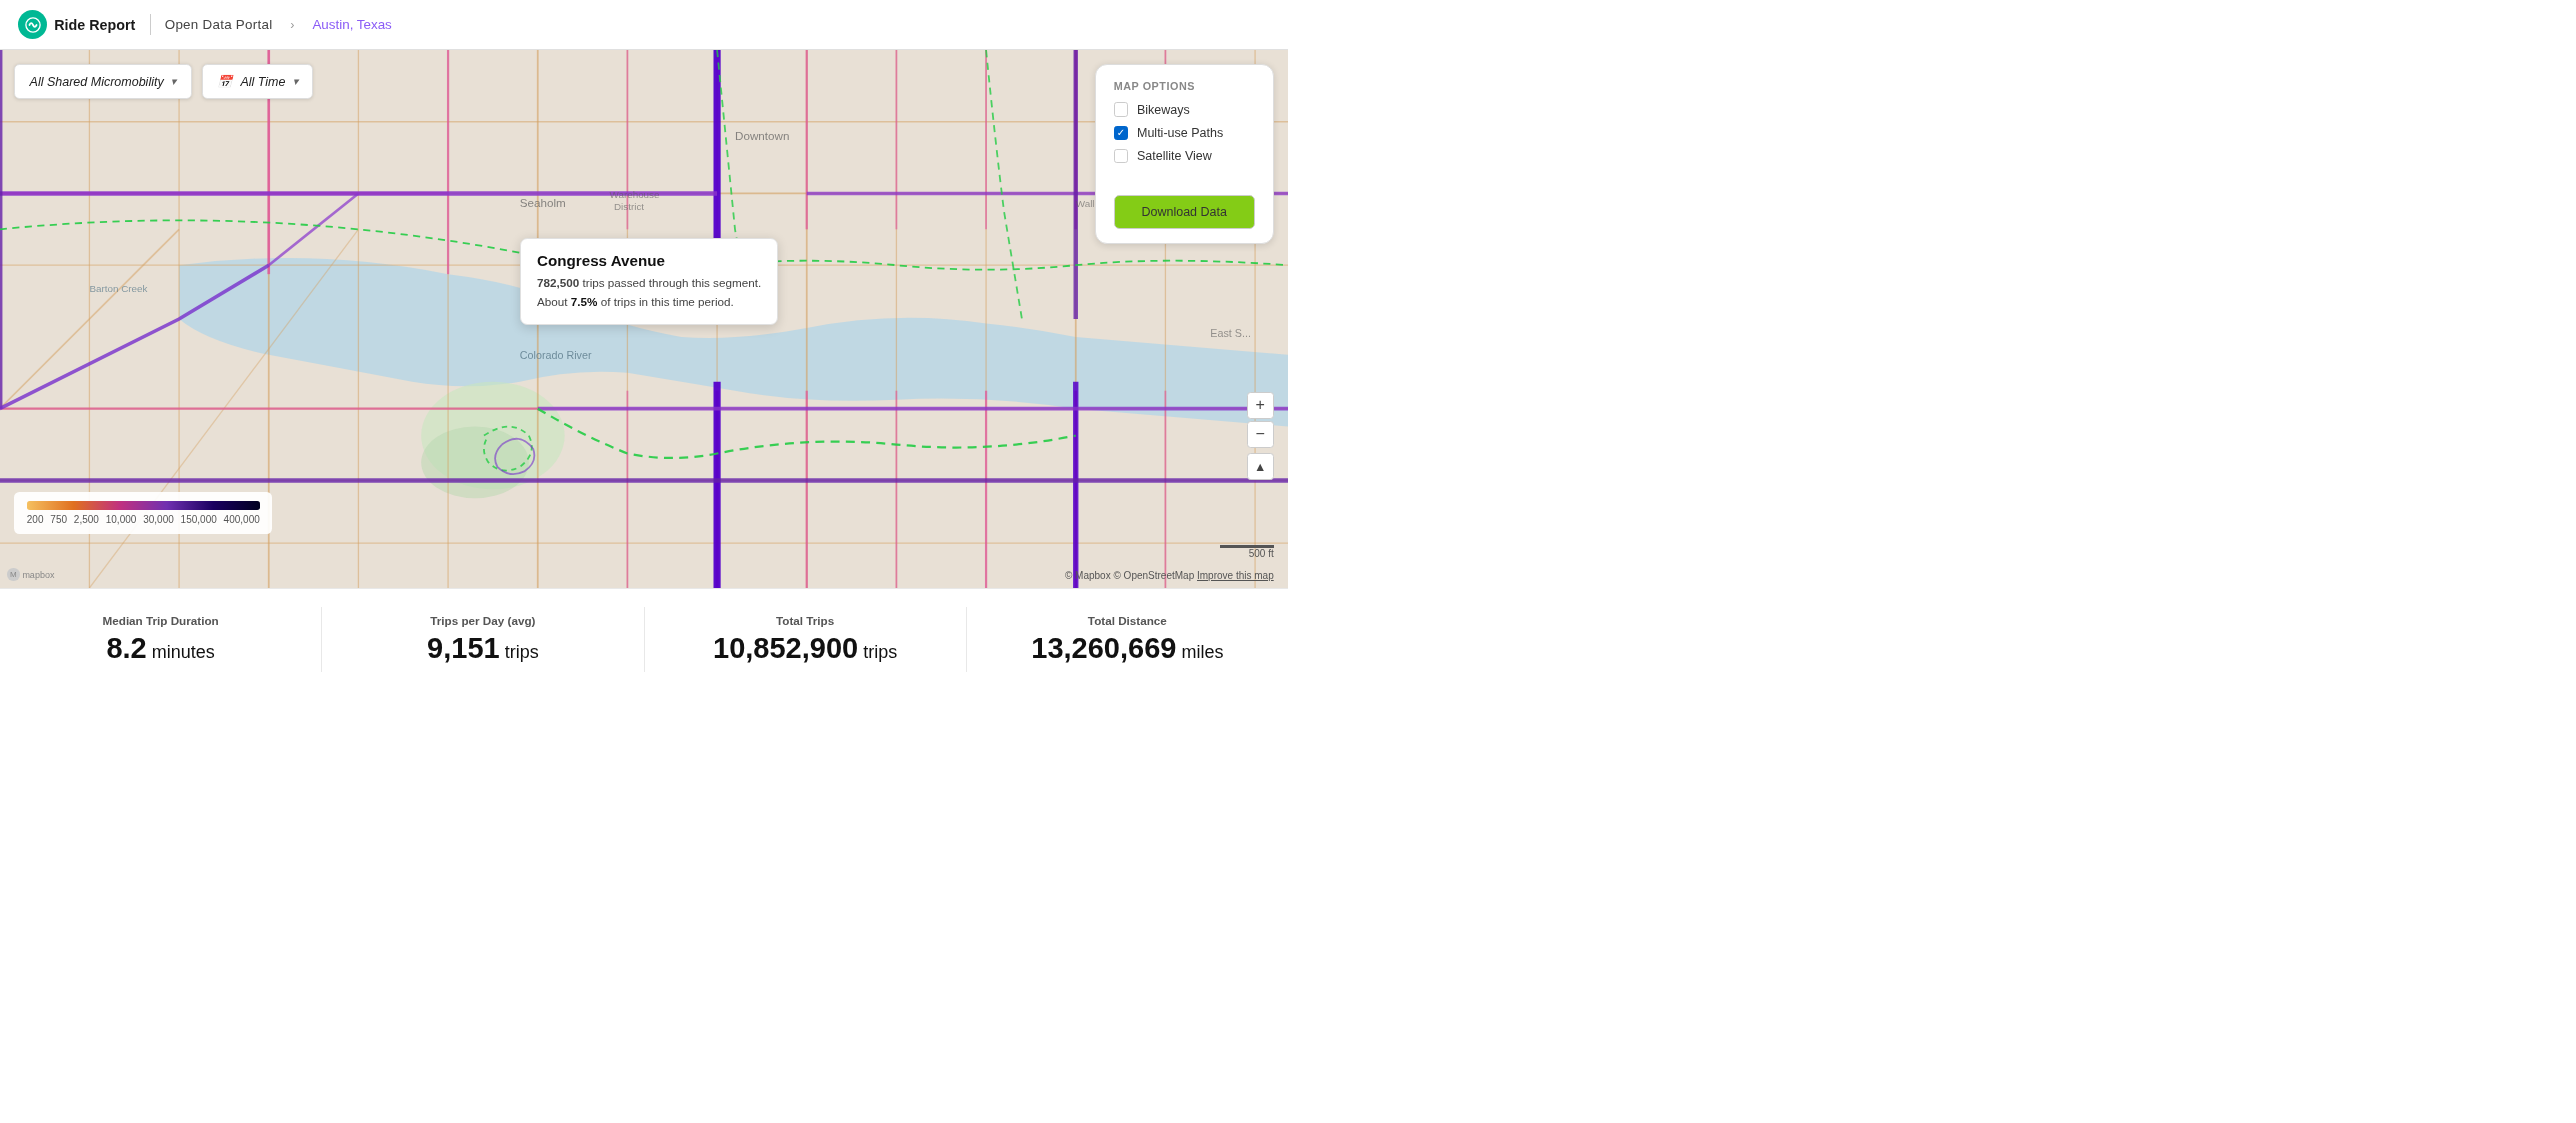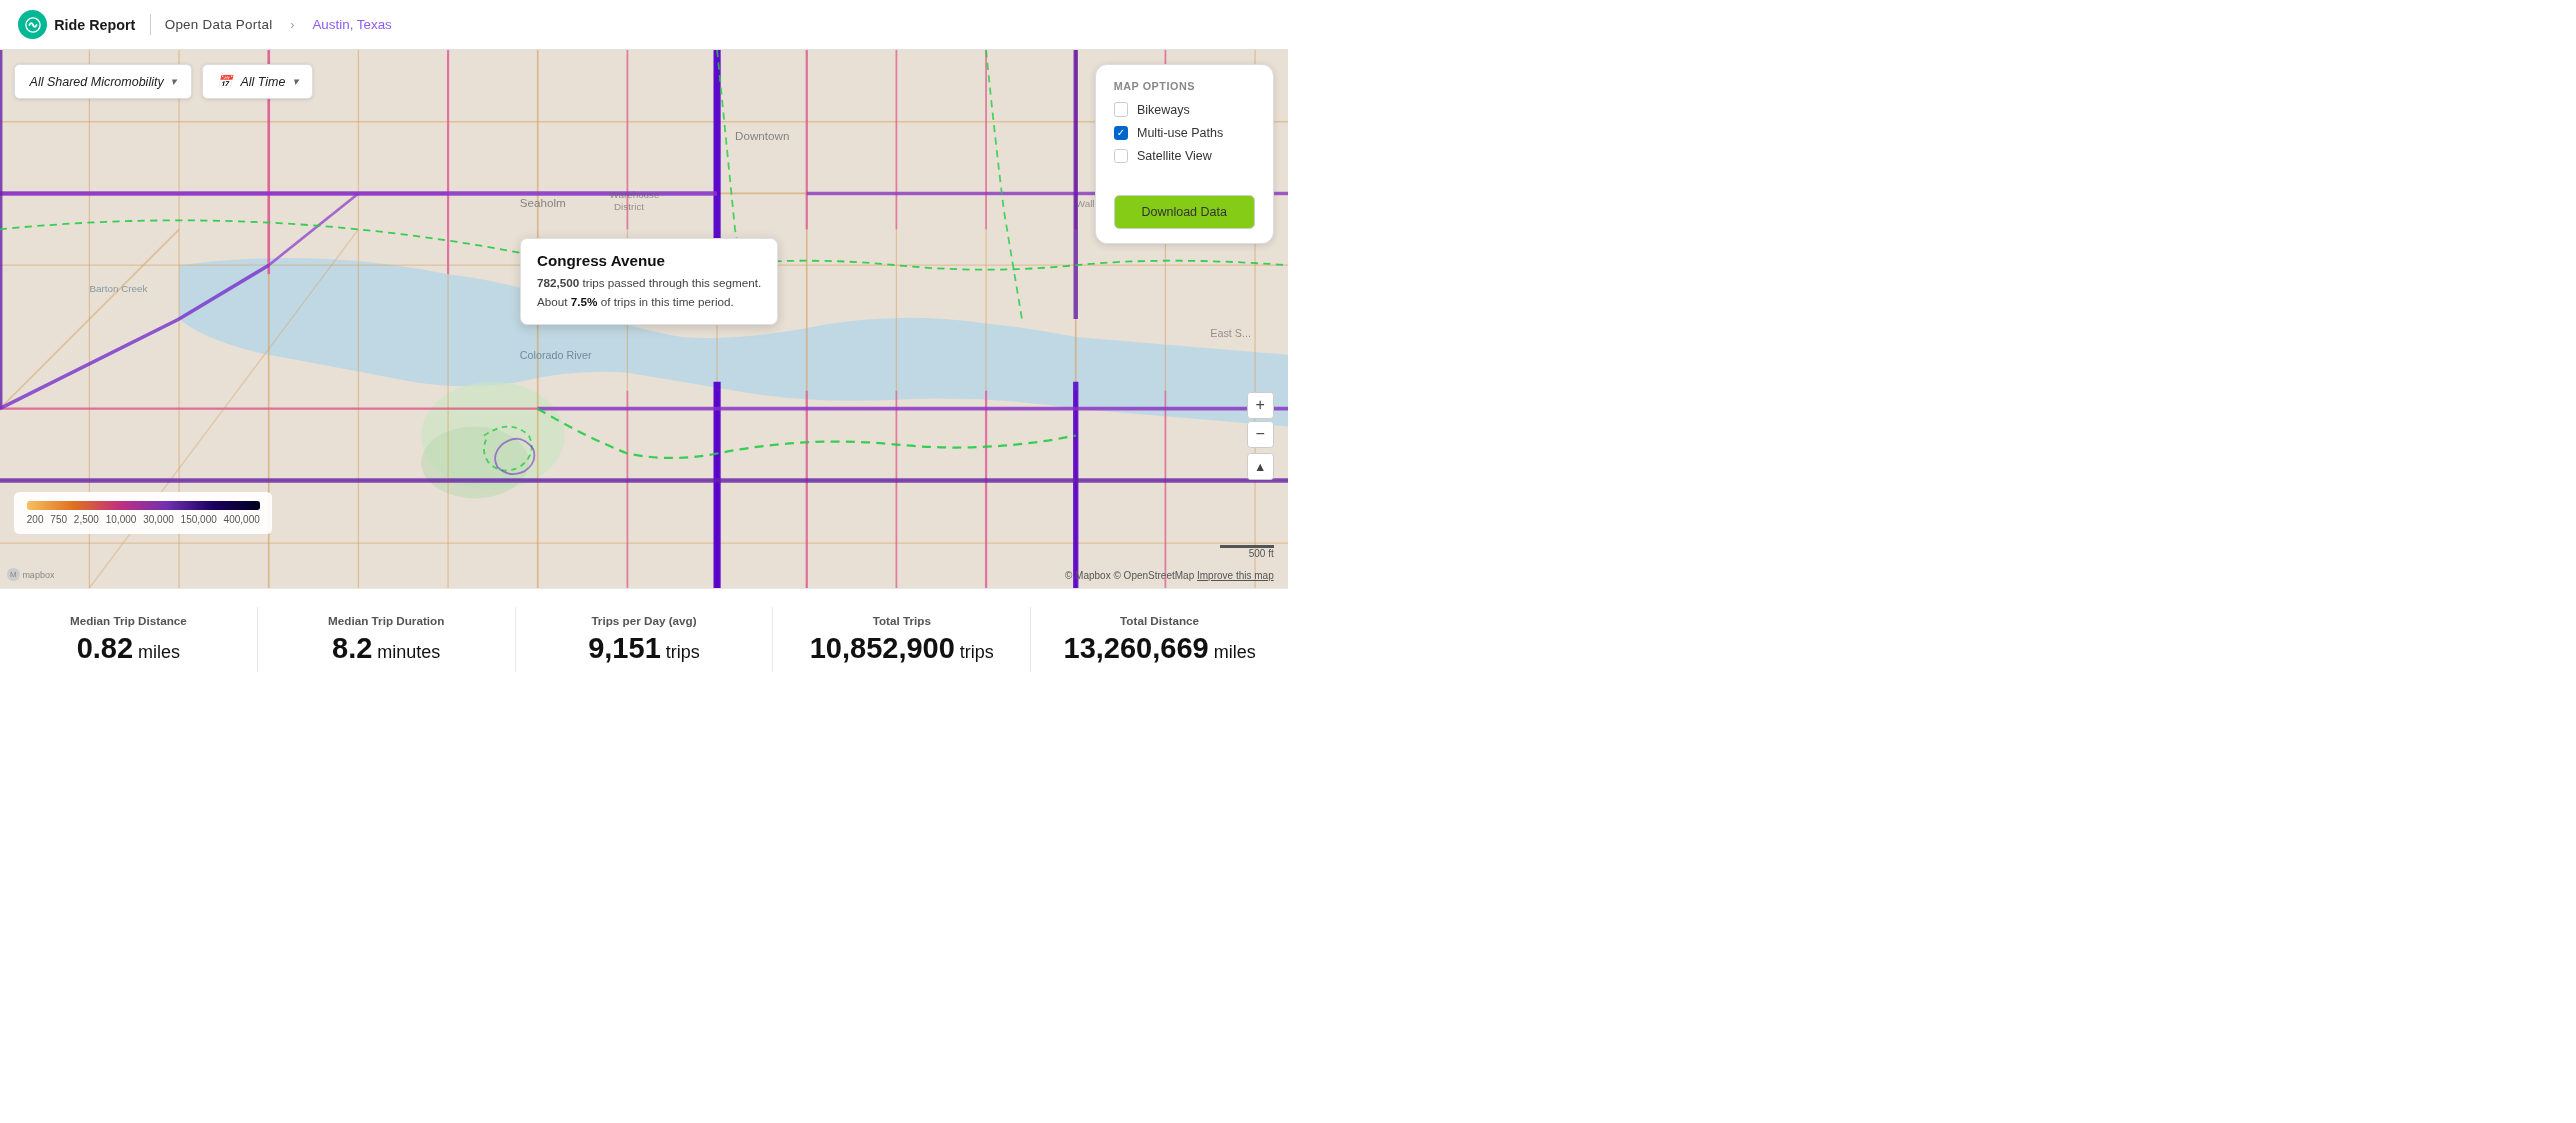--- a/index.html
+++ b/index.html
@@ -507,24 +507,20 @@
 
   <div class="zoom-controls">
     <button class="zoom-btn">+</button>
     <button class="zoom-btn">−</button>
     <button class="compass-btn">▲</button>
   </div>
 
 </div>
 
 <div class="stats-bar">
-<div class="stat-item">
-      <div class="stat-label">Median Trip Distance</div>
-      <div class="stat-value"><strong>0.82</strong><span class="stat-unit"> miles</span></div>
-    </div>
     <div class="stat-item">
       <div class="stat-label">Median Trip Duration</div>
       <div class="stat-value"><strong>8.2</strong><span class="stat-unit"> minutes</span></div>
     </div>
     <div class="stat-item">
       <div class="stat-label">Trips per Day (avg)</div>
       <div class="stat-value"><strong>9,151</strong><span class="stat-unit"> trips</span></div>
     </div>
     <div class="stat-item">
       <div class="stat-label">Total Trips</div>

